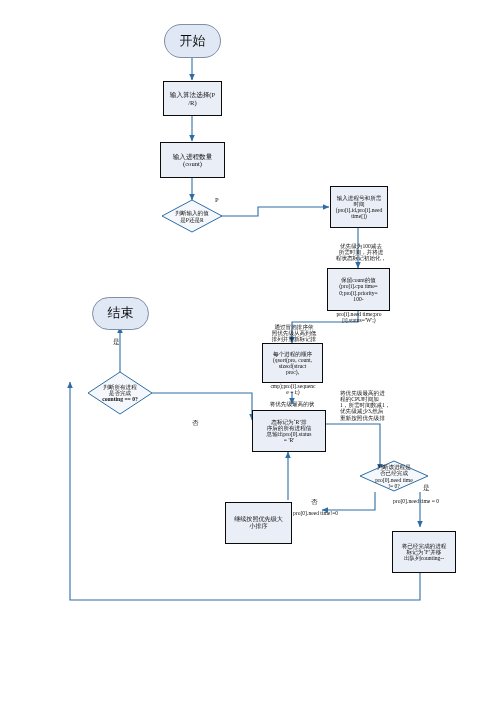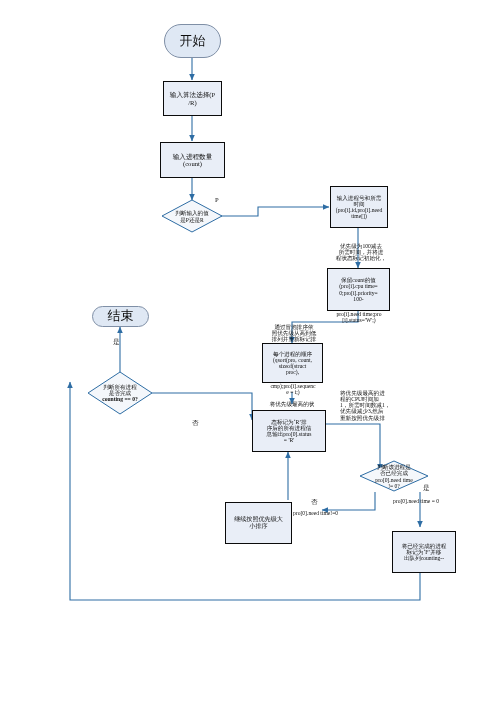--- a/index.html
+++ b/index.html
@@ -195,21 +195,21 @@
   </div>
 
   <div class="note t6" style="left:340px; top:390px; width:108px; text-align:left;">
     <div>将优先级最高的进</div>
     <div>程的CPU时间加</div>
     <div>1，所需时间数减1，</div>
     <div>优先级减少3,然后</div>
     <div>重新按照优先级排</div>
   </div>
 
-  <div class="node term t8" style="left:92px; top:306px; width:57px; height:21px;justify-content:center;">
+  <div class="node term t8" style="left:92px; top:297px; width:57px; height:33px;justify-content:center;">
     <span>结束</span>
   </div>
 
   <div class="node dec t6" style="left:86px; top:373px; width:68px; height:40px; flex-direction:column;">
     <div class="dec-text">
       <div>判断所有进程</div>
       <div>是否完成</div>
       <div class="bold">counting == 0?</div>
     </div>
   </div>

